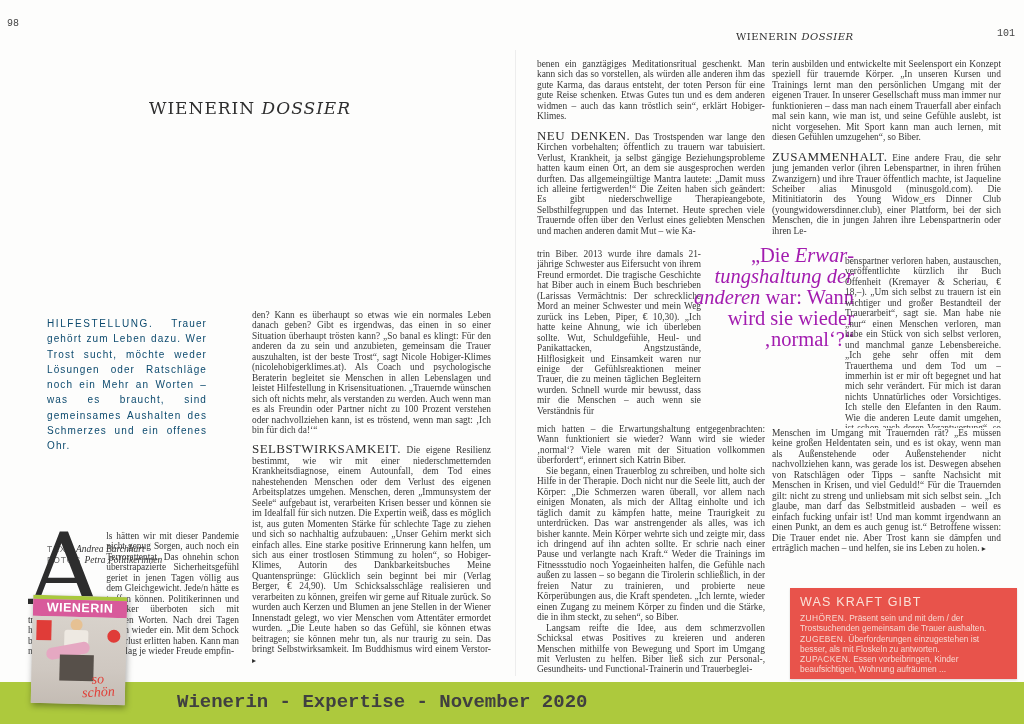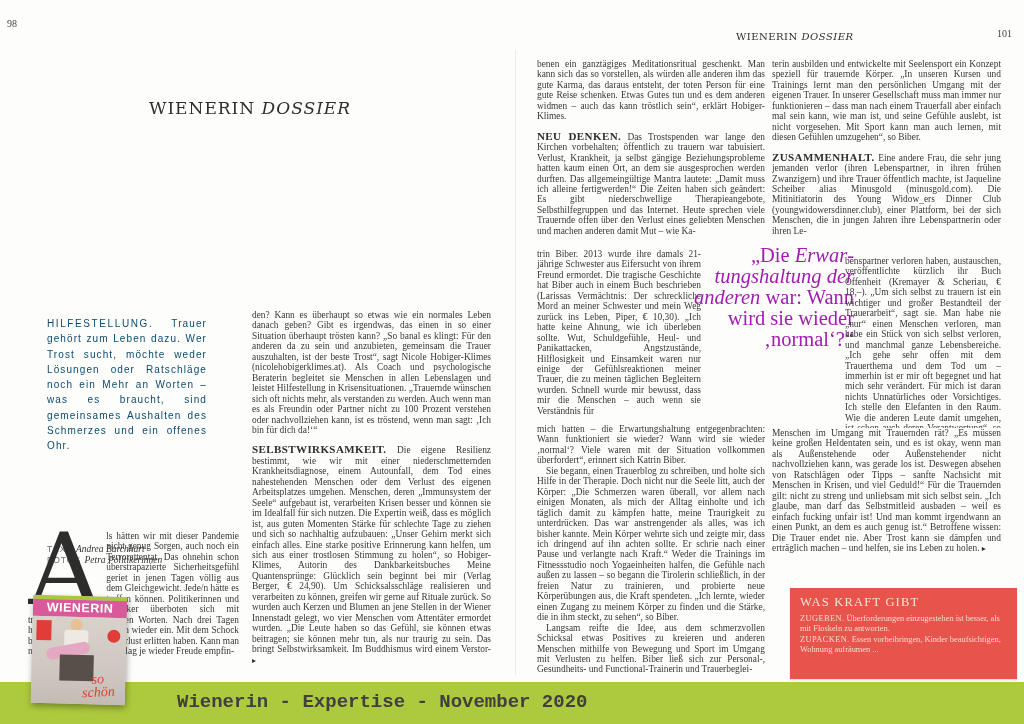--- a/index.html
+++ b/index.html
@@ -4,21 +4,21 @@
 <style>
   * { box-sizing: border-box; margin: 0; padding: 0; }
   html,body { background:#e9e9e9; }
   .spread {
     position: relative; width: 1024px; height: 724px;
     background: #fdfdfc; overflow: hidden;
     font-family: "Liberation Serif", serif; color: #3a3a3a;
   }
   .abs { position: absolute; }
 
-  .pagenum { font-size: 10px; color: #444; font-family:Liberation Serif, serif; }
+  .pagenum { font-size: 10px; color: #444; font-family:Liberation Mono, monospace; }
 
   .section-head {
     width: 500px; text-align: center; font-family: "DejaVu Serif", serif;
     font-size: 17px; letter-spacing: 1px; color: #2e2e2e; white-space: nowrap;
   }
   .section-head .ital { font-style: italic; }
 
   .headline {
     width: 512px; text-align: center; font-family: "DejaVu Serif", serif;
     font-size: 52px; line-height: 54px; color: #353535; letter-spacing: 0px;
@@ -34,40 +34,40 @@
   .credits { font-size: 8.5px; line-height: 11px; margin-top: 48px; }
   .credits .lab { font-family: "Liberation Sans", sans-serif; color: #6b6b6b; letter-spacing: 1px; }
   .credits .nam { font-family: "Liberation Serif", serif; font-style: italic; color: #333; font-size: 9.5px; }
 
   .body-text {
     font-size: 9.4px; line-height: 10.45px; text-align: justify;
     color: #383838; overflow: hidden;
   }
   .body-text p.gap { margin-top: 9px; }
   .body-text p.ind { text-indent: 9px; }
-  .body-text .plead { font-weight: bold; letter-spacing: 0.4px; font-size: 11px; color:#2e2e2e; }
+  .body-text .plead { font-weight: normal; letter-spacing: 0.4px; font-size: 13px; color:#2e2e2e; }
 
   .dropcap {
     float: left; font-family: "DejaVu Serif", serif; font-size: 100px;
     line-height: 0.74; height: 78px; margin: 2px 6px 0 0; color: #2d2d2d;
   }
 
   .arrow { font-size: 8px; color: #2e2e2e; letter-spacing: 0; }
 
   .gutter { width: 1px; background: #ededed; }
 
   .pull-quote {
     width: 162px; text-align: right; font-family: "Liberation Serif", serif;
     font-size: 20.5px; line-height: 21px; color: #a21caf;
   }
   .pull-quote .ital { font-style: italic; }
 
   .info-box {
     width: 227px; height: 91px; background: #e8534b; padding: 7px 10px 6px 10px;
-    font-family: Liberation Serif, serif; box-shadow: 0 1px 2px rgba(0,0,0,0.15);
+    font-family: Liberation Sans, sans-serif; box-shadow: 0 1px 2px rgba(0,0,0,0.15);
   }
   .info-box .title { font-size: 12.5px; letter-spacing: 1.2px; color: #fae2d8; margin-bottom: 4px; }
   .info-box .item { font-size: 8.4px; line-height: 10.3px; color: #f7d9d1; }
   .info-box .item .ilead { letter-spacing: 0.4px; }
 
   .footer-bar {
     left: 0; top: 682px; width: 1024px; height: 42px; background: #adc93d;
   }
   .footer-bar .ftext {
     position: absolute; left: 146px; top: 9px;
@@ -194,20 +194,23 @@
   </div>
   <div class="abs body-text" style="left:772px; top:428px; width:229px; height:126px;">
     <p>
       <span>Menschen im Umgang mit Trauernden rät? „Es müssen keine großen Heldentaten sein, und es ist okay, wenn man als Außenstehende oder Außenstehender nicht nachvollziehen kann, was gerade los ist. Deswegen absehen von Ratschlägen oder Tipps – sanfte Nachsicht mit Menschen in Krisen, und viel Geduld!“ Für die Trauernden gilt: nicht zu streng und unliebsam mit sich selbst sein. „Ich glaube, man darf das Selbstmitleid ausbaden – weil es einfach fucking unfair ist! Und man kommt irgendwann an einen Punkt, an dem es auch genug ist.“ Betroffene wissen: Die Trauer endet nie. Aber Trost kann sie dämpfen und erträglich machen – und helfen, sie ins Leben zu holen. </span><span class="arrow">▸</span>
     </p>
   </div>
 
   <div class="abs info-box" style="left:790px; top:588px;">
     <div class="title">WAS KRAFT GIBT</div>
     <div class="item">
+      <span class="ilead">ZUHÖREN.</span><span> Präsent sein und mit dem / der Trostsuchenden gemeinsam die Trauer aushalten.</span>
+    </div>
+    <div class="item">
       <span class="ilead">ZUGEBEN.</span><span> Überforderungen einzugestehen ist besser, als mit Floskeln zu antworten.</span>
     </div>
     <div class="item">
       <span class="ilead">ZUPACKEN.</span><span> Essen vorbeibringen, Kinder beaufsichtigen, Wohnung aufräumen ...</span>
     </div>
   </div>
 
   <div class="abs footer-bar">
     <div class="ftext">Wienerin - Expertise -  November 2020</div>
   </div>

